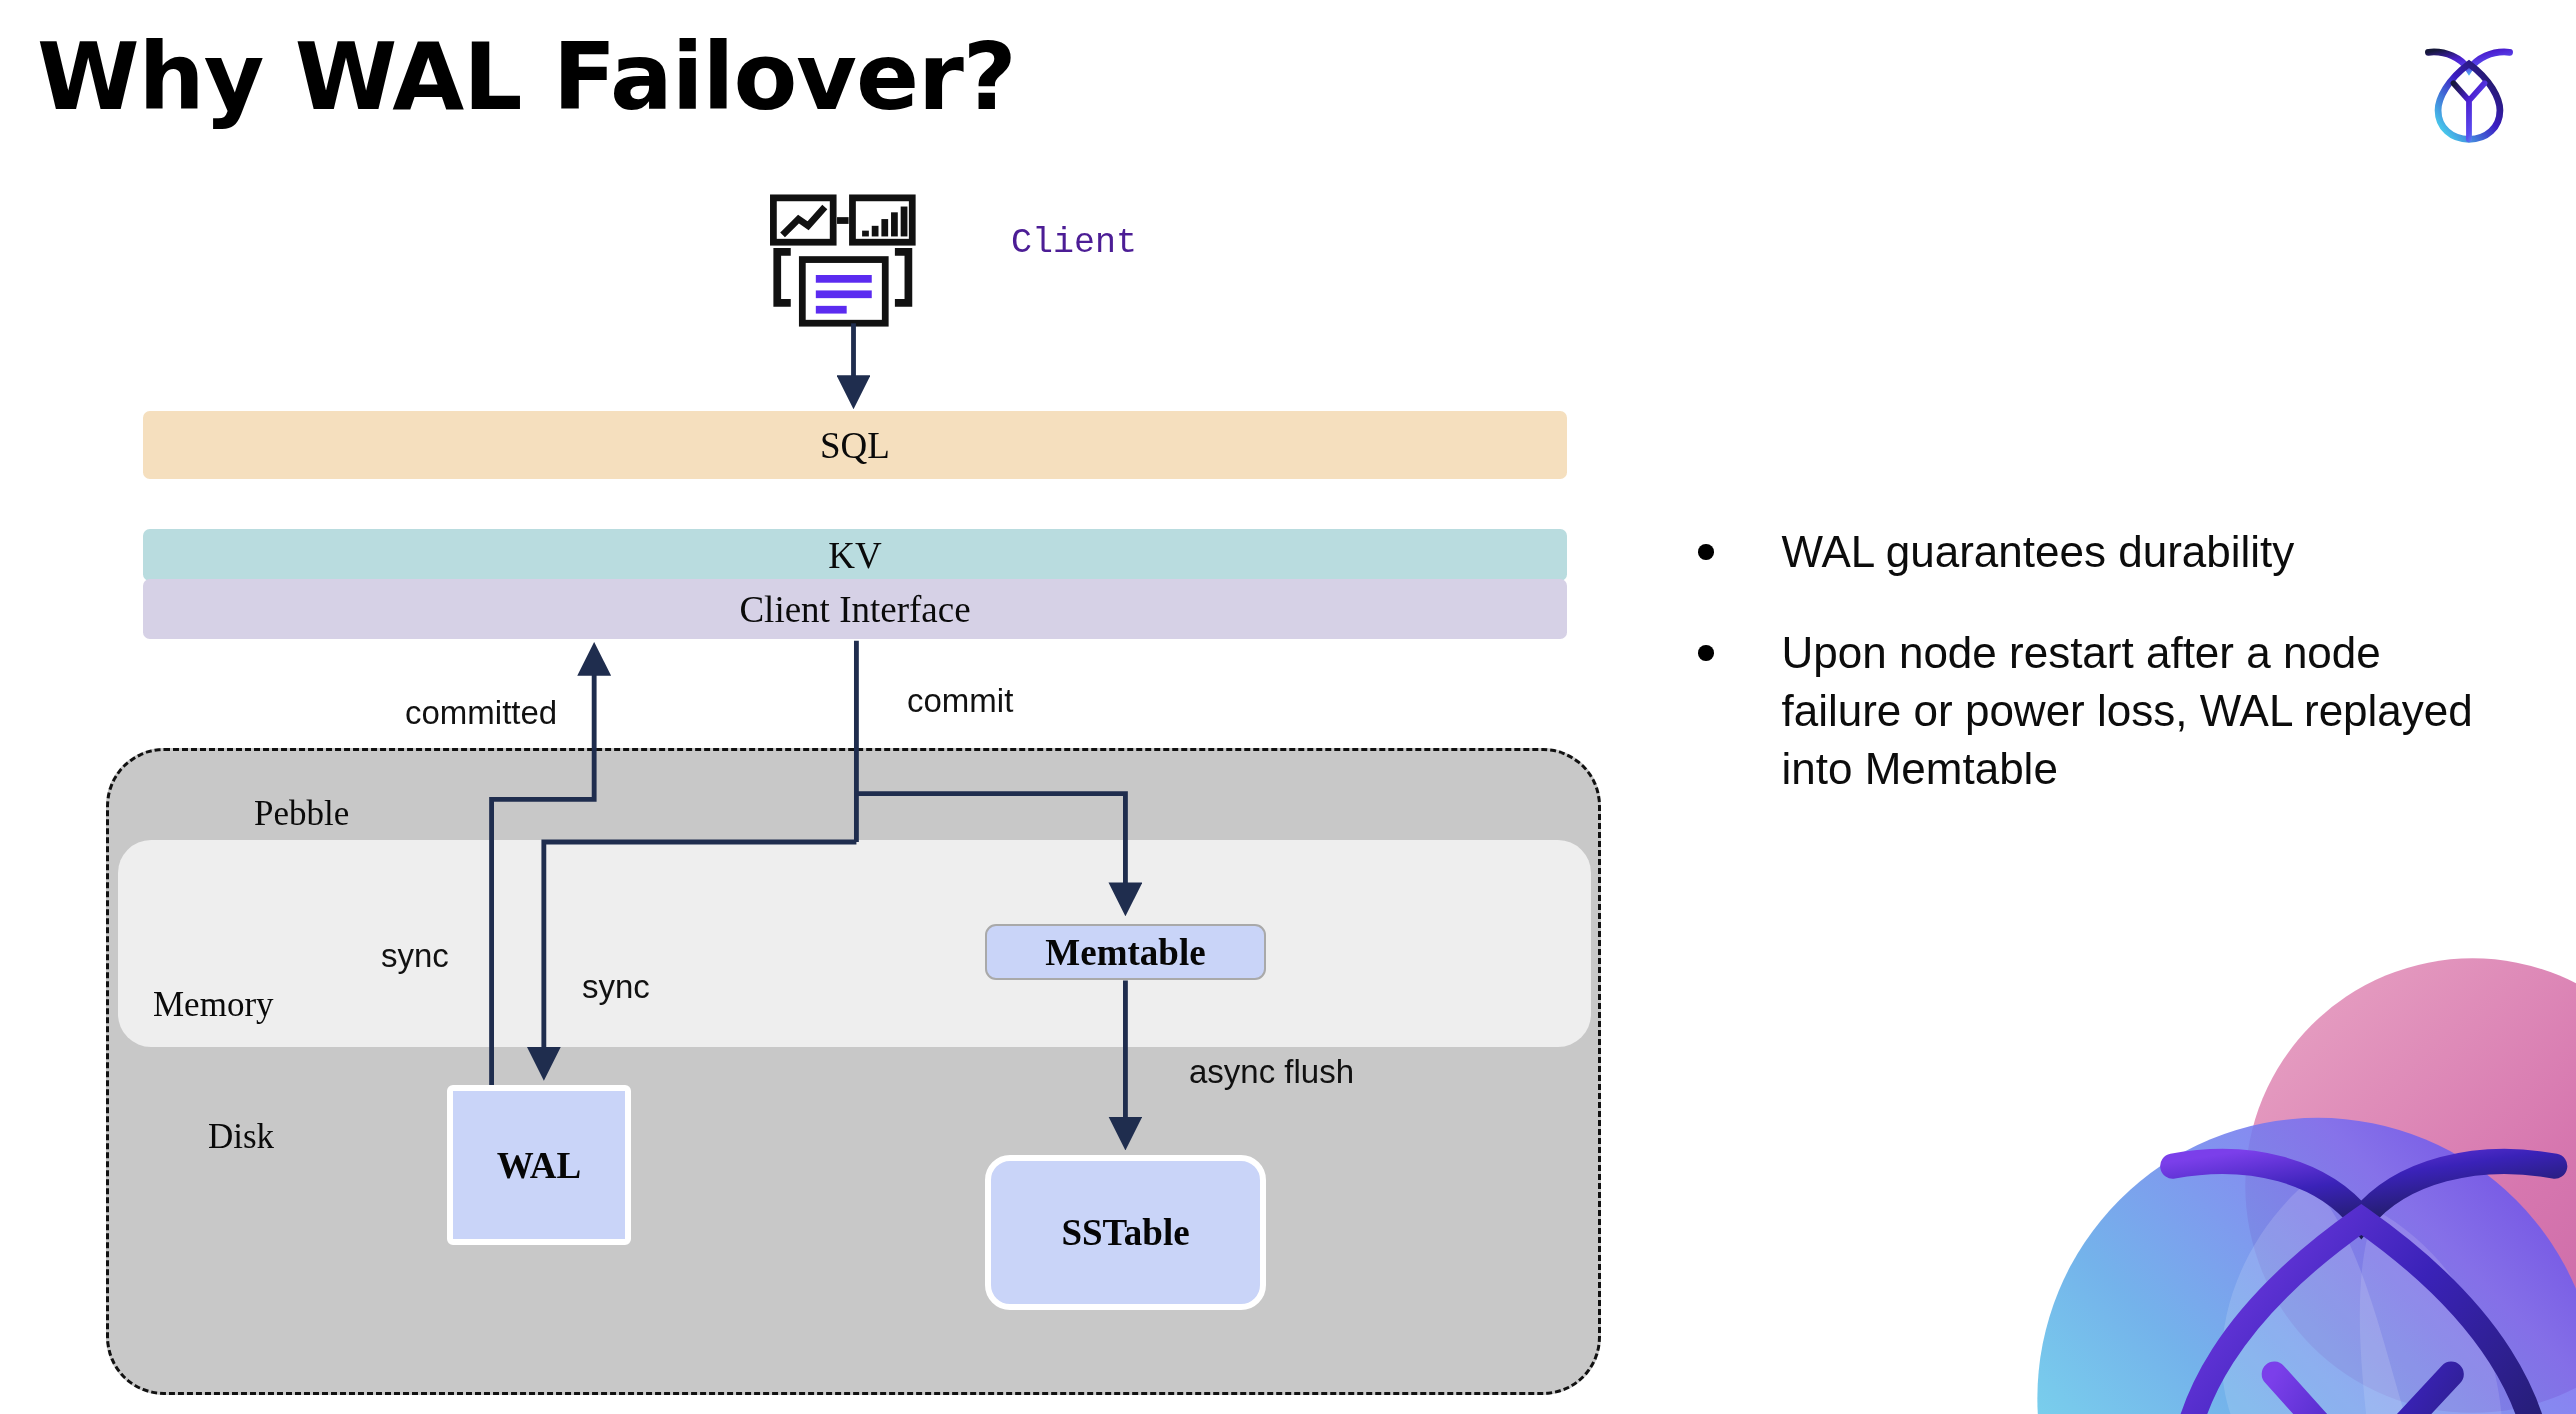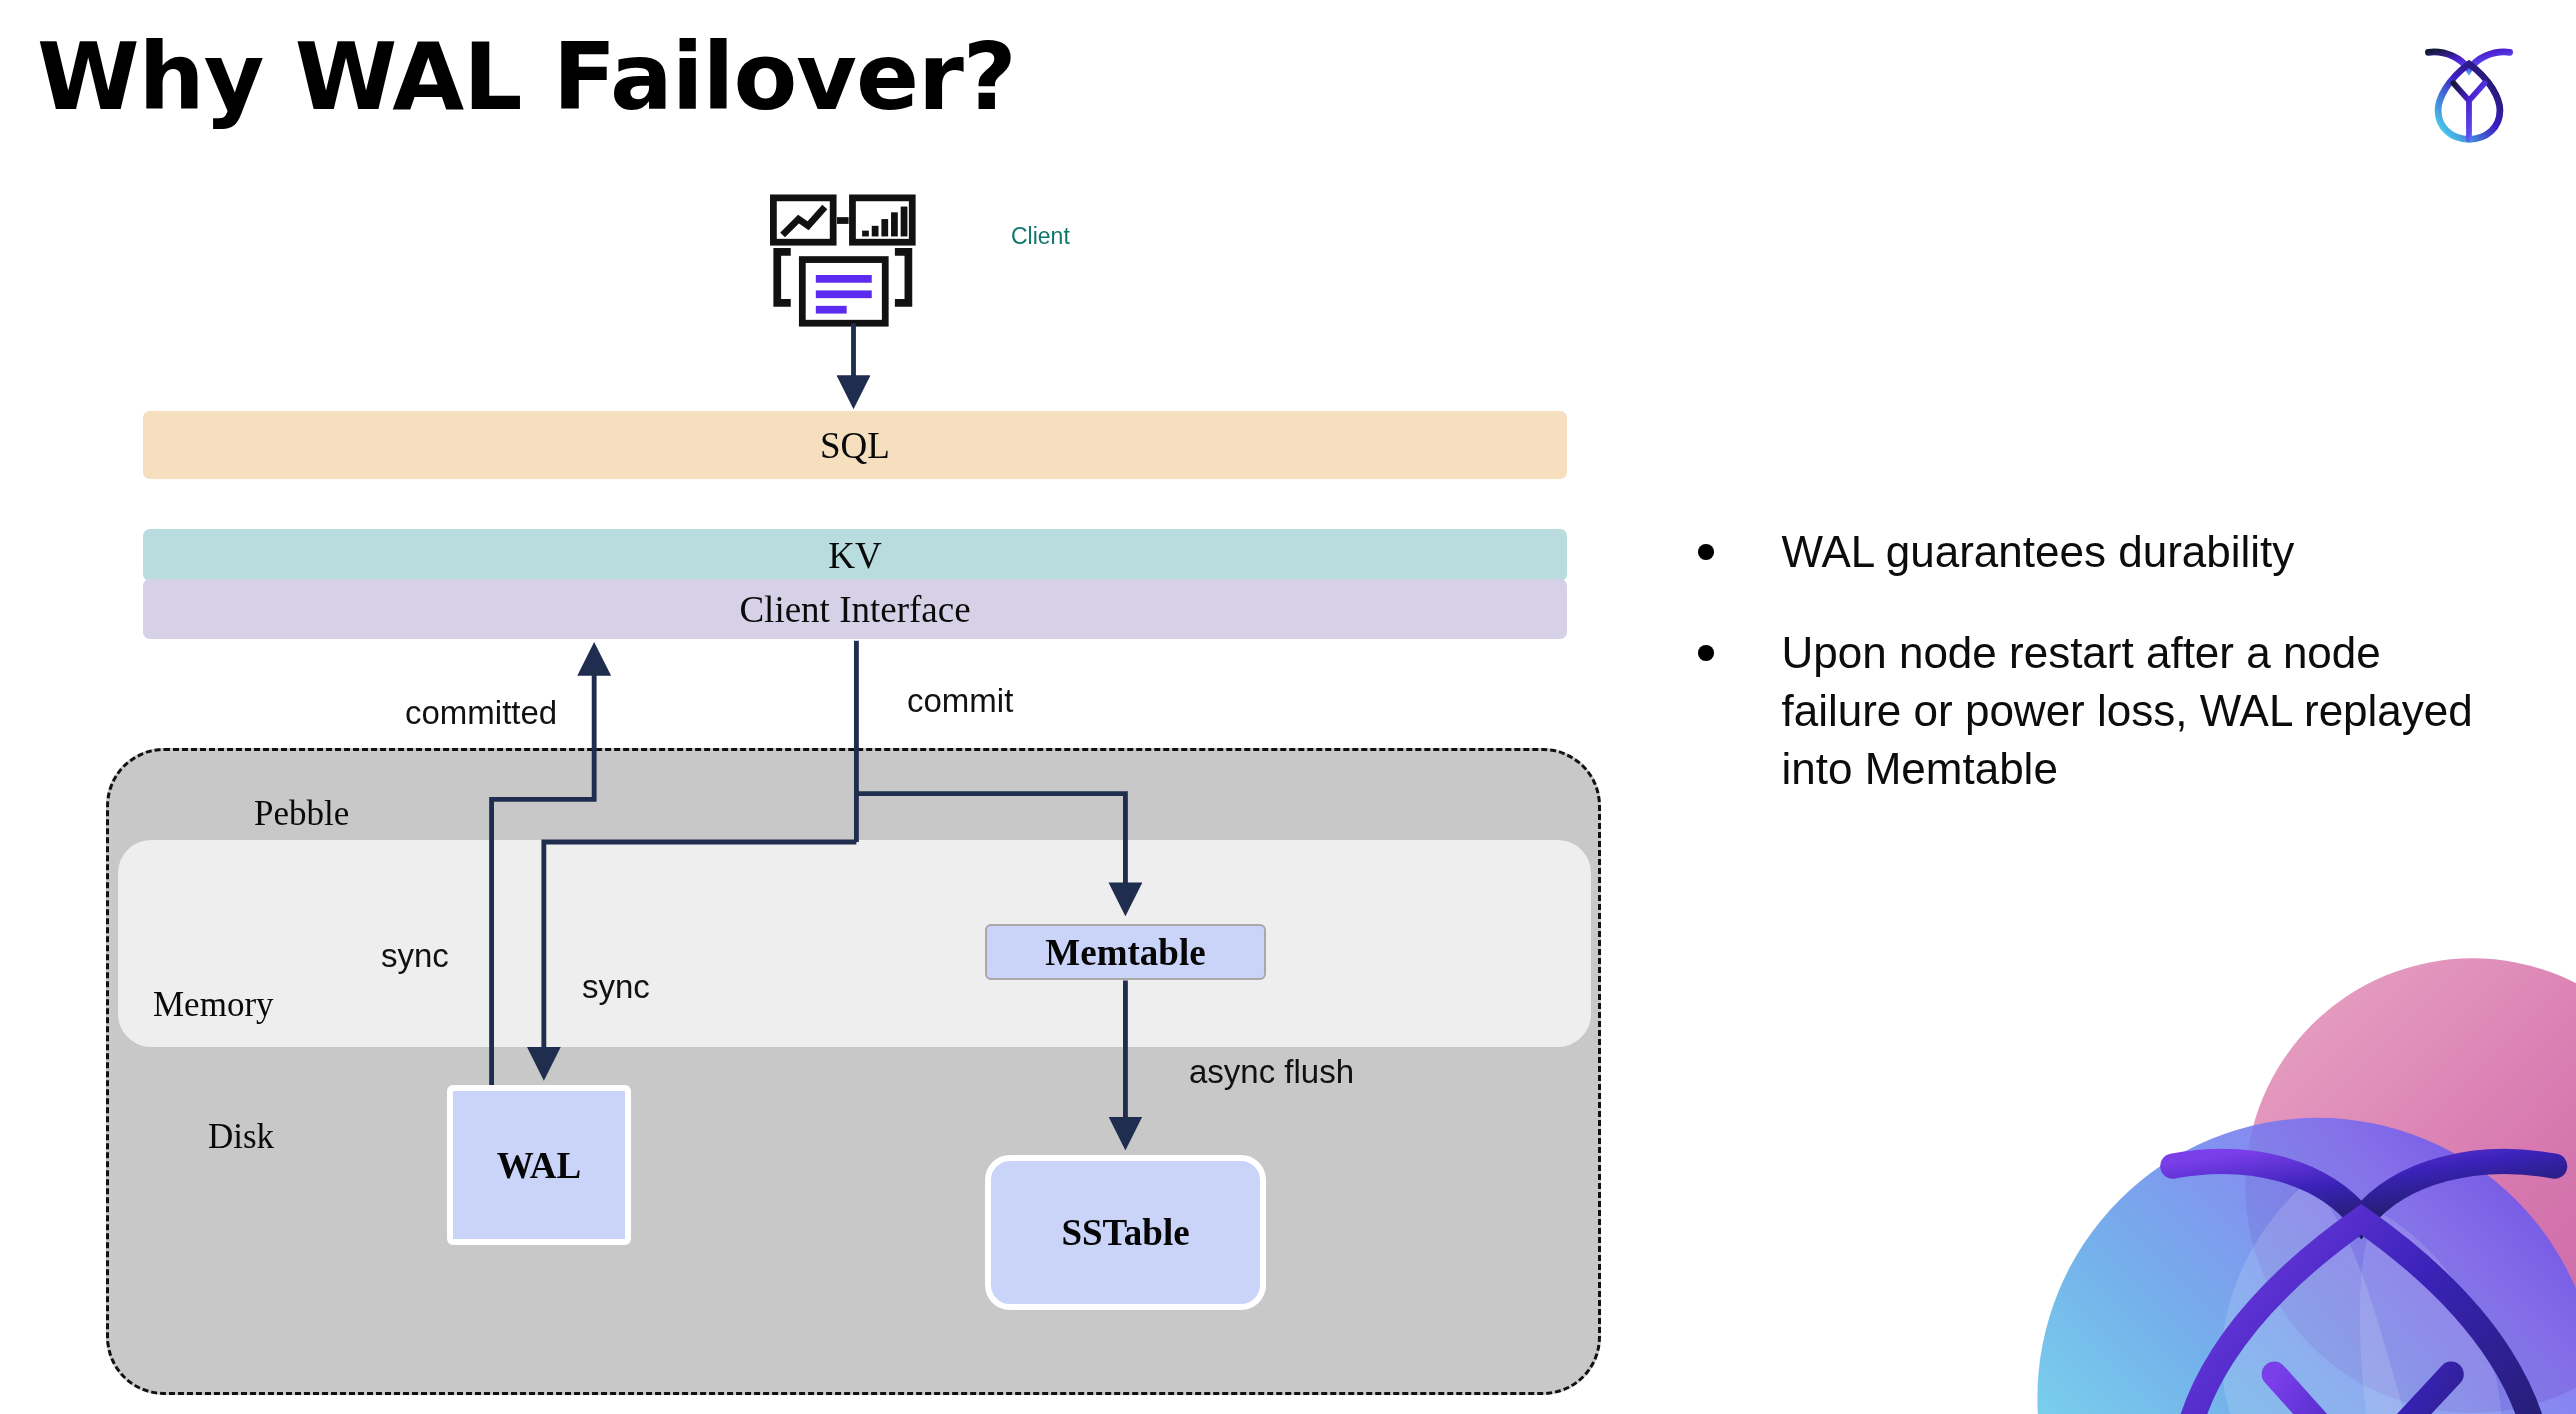--- a/index.html
+++ b/index.html
@@ -14,21 +14,21 @@
     letter-spacing:-1px;color:#000000;white-space:nowrap;
   }
 
   
   #brand-logo{position:absolute;left:2411px;top:31px;width:116px;height:116px;}
 
   
   #client-icon{position:absolute;left:769px;top:194px;width:165px;height:135px;}
   #client-label{
     position:absolute;left:1011px;top:223px;
-    font-size:23px;color:#0f766e;font-family:Liberation Sans, sans-serif;
+    font-size:35px;color:#4c1d95;font-family:Liberation Mono, monospace;
   }
 
   
   .layer-bar{
     position:absolute;left:143px;width:1424px;
     border-radius:6.8px;
     display:flex;align-items:center;justify-content:center;
     font-family:"Liberation Serif",serif;
     font-size:37px;color:#0a0a0a;
   }
@@ -56,21 +56,21 @@
 
   
   .node-box{
     position:absolute;background:#C9D4F8;
     display:flex;align-items:center;justify-content:center;
     font-family:"Liberation Serif",serif;font-weight:bold;
     font-size:37px;color:#060606;box-sizing:border-box;
   }
   #node-memtable{
     left:985px;top:924px;width:281px;height:56px;
-    border:2.9px solid #A9A9A9;border-radius:6px;
+    border:2.9px solid #A9A9A9;border-radius:11px;
   }
   #node-wal{
     left:447px;top:1085px;width:184px;height:160px;
     border:6.8px solid #ffffff;border-radius:6px;
   }
   #node-sstable{
     left:985px;top:1155px;width:281px;height:155px;
     border:6.8px solid #ffffff;border-radius:25px;
   }
 

